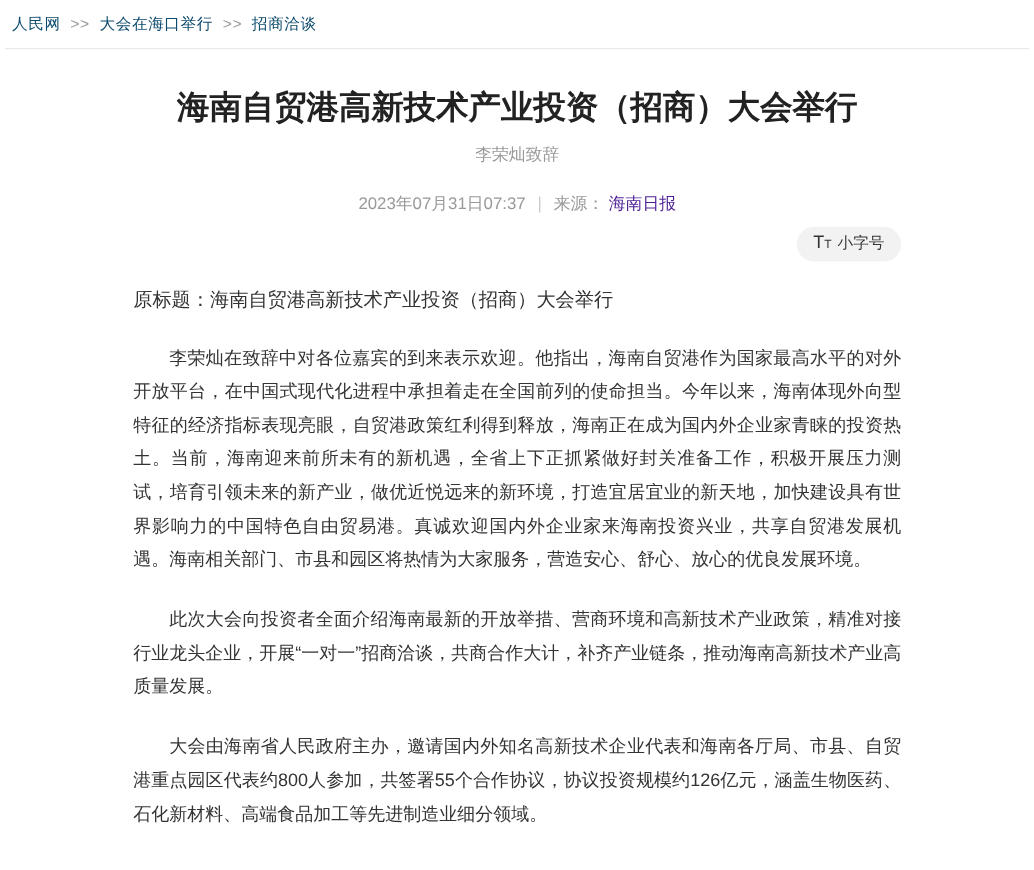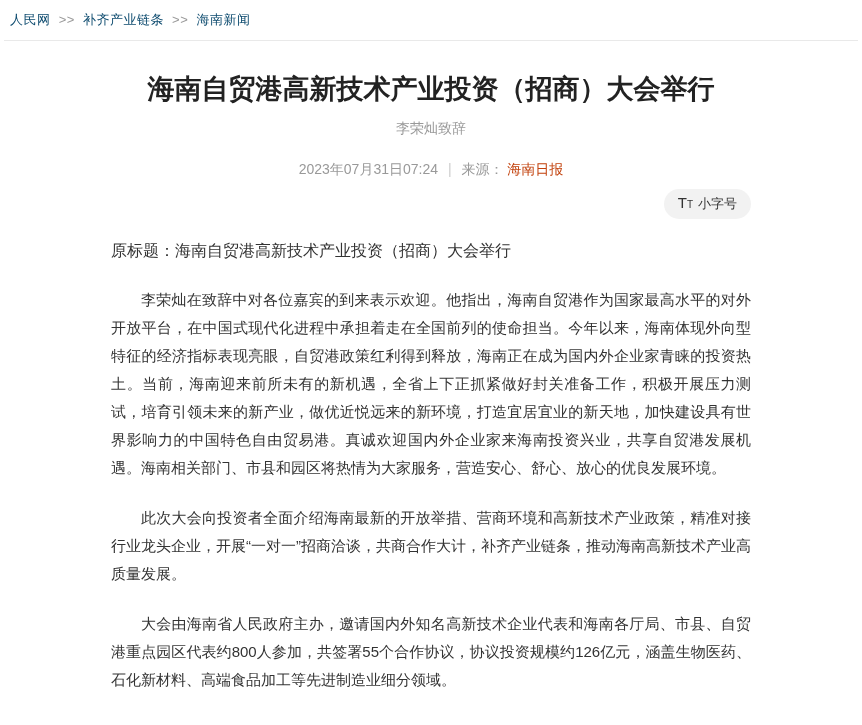--- a/index.html
+++ b/index.html
@@ -58,21 +58,21 @@
     font-family: Liberation Mono, monospace;
   }
   .meta {
     margin-top: 23px;
     text-align: center;
     font-size: 14px;
     color: #999;
   }
   .meta .pipe { margin: 0 6px; color: #ccc; }
   .meta .source-name {
-    color: #c2410c;
+    color: #4c1d95;
     text-decoration: none;
     cursor: pointer;
   }
   .toolbar {
     display: flex;
     justify-content: flex-end;
     margin-top: 10px;
   }
   .font-size-pill {
     display: inline-flex;
@@ -104,35 +104,35 @@
   }
 </style>
 </head>
 <body>
 
 <div class="page">
 
   <div class="breadcrumb">
     <a>人民网</a>
     <span class="sep">&gt;&gt;</span>
-    <a>补齐产业链条</a>
+    <a>大会在海口举行</a>
     <span class="sep">&gt;&gt;</span>
-    <a>海南新闻</a>
+    <a>招商洽谈</a>
   </div>
 
   <hr class="top-divider">
 
   <div class="article">
 
     <h1 class="title">海南自贸港高新技术产业投资（招商）大会举行</h1>
 
     <div class="subtitle">李荣灿致辞</div>
 
     <div class="meta">
-      <span>2023年07月31日07:24</span>
+      <span>2023年07月31日07:37</span>
       <span class="pipe">|</span>
       <span>来源：</span>
       <a class="source-name">海南日报</a>
     </div>
 
     <div class="toolbar">
       <span class="font-size-pill">
         <span class="t-big">T</span>
         <span class="t-small">T</span>
         <span class="pill-label">小字号</span>

